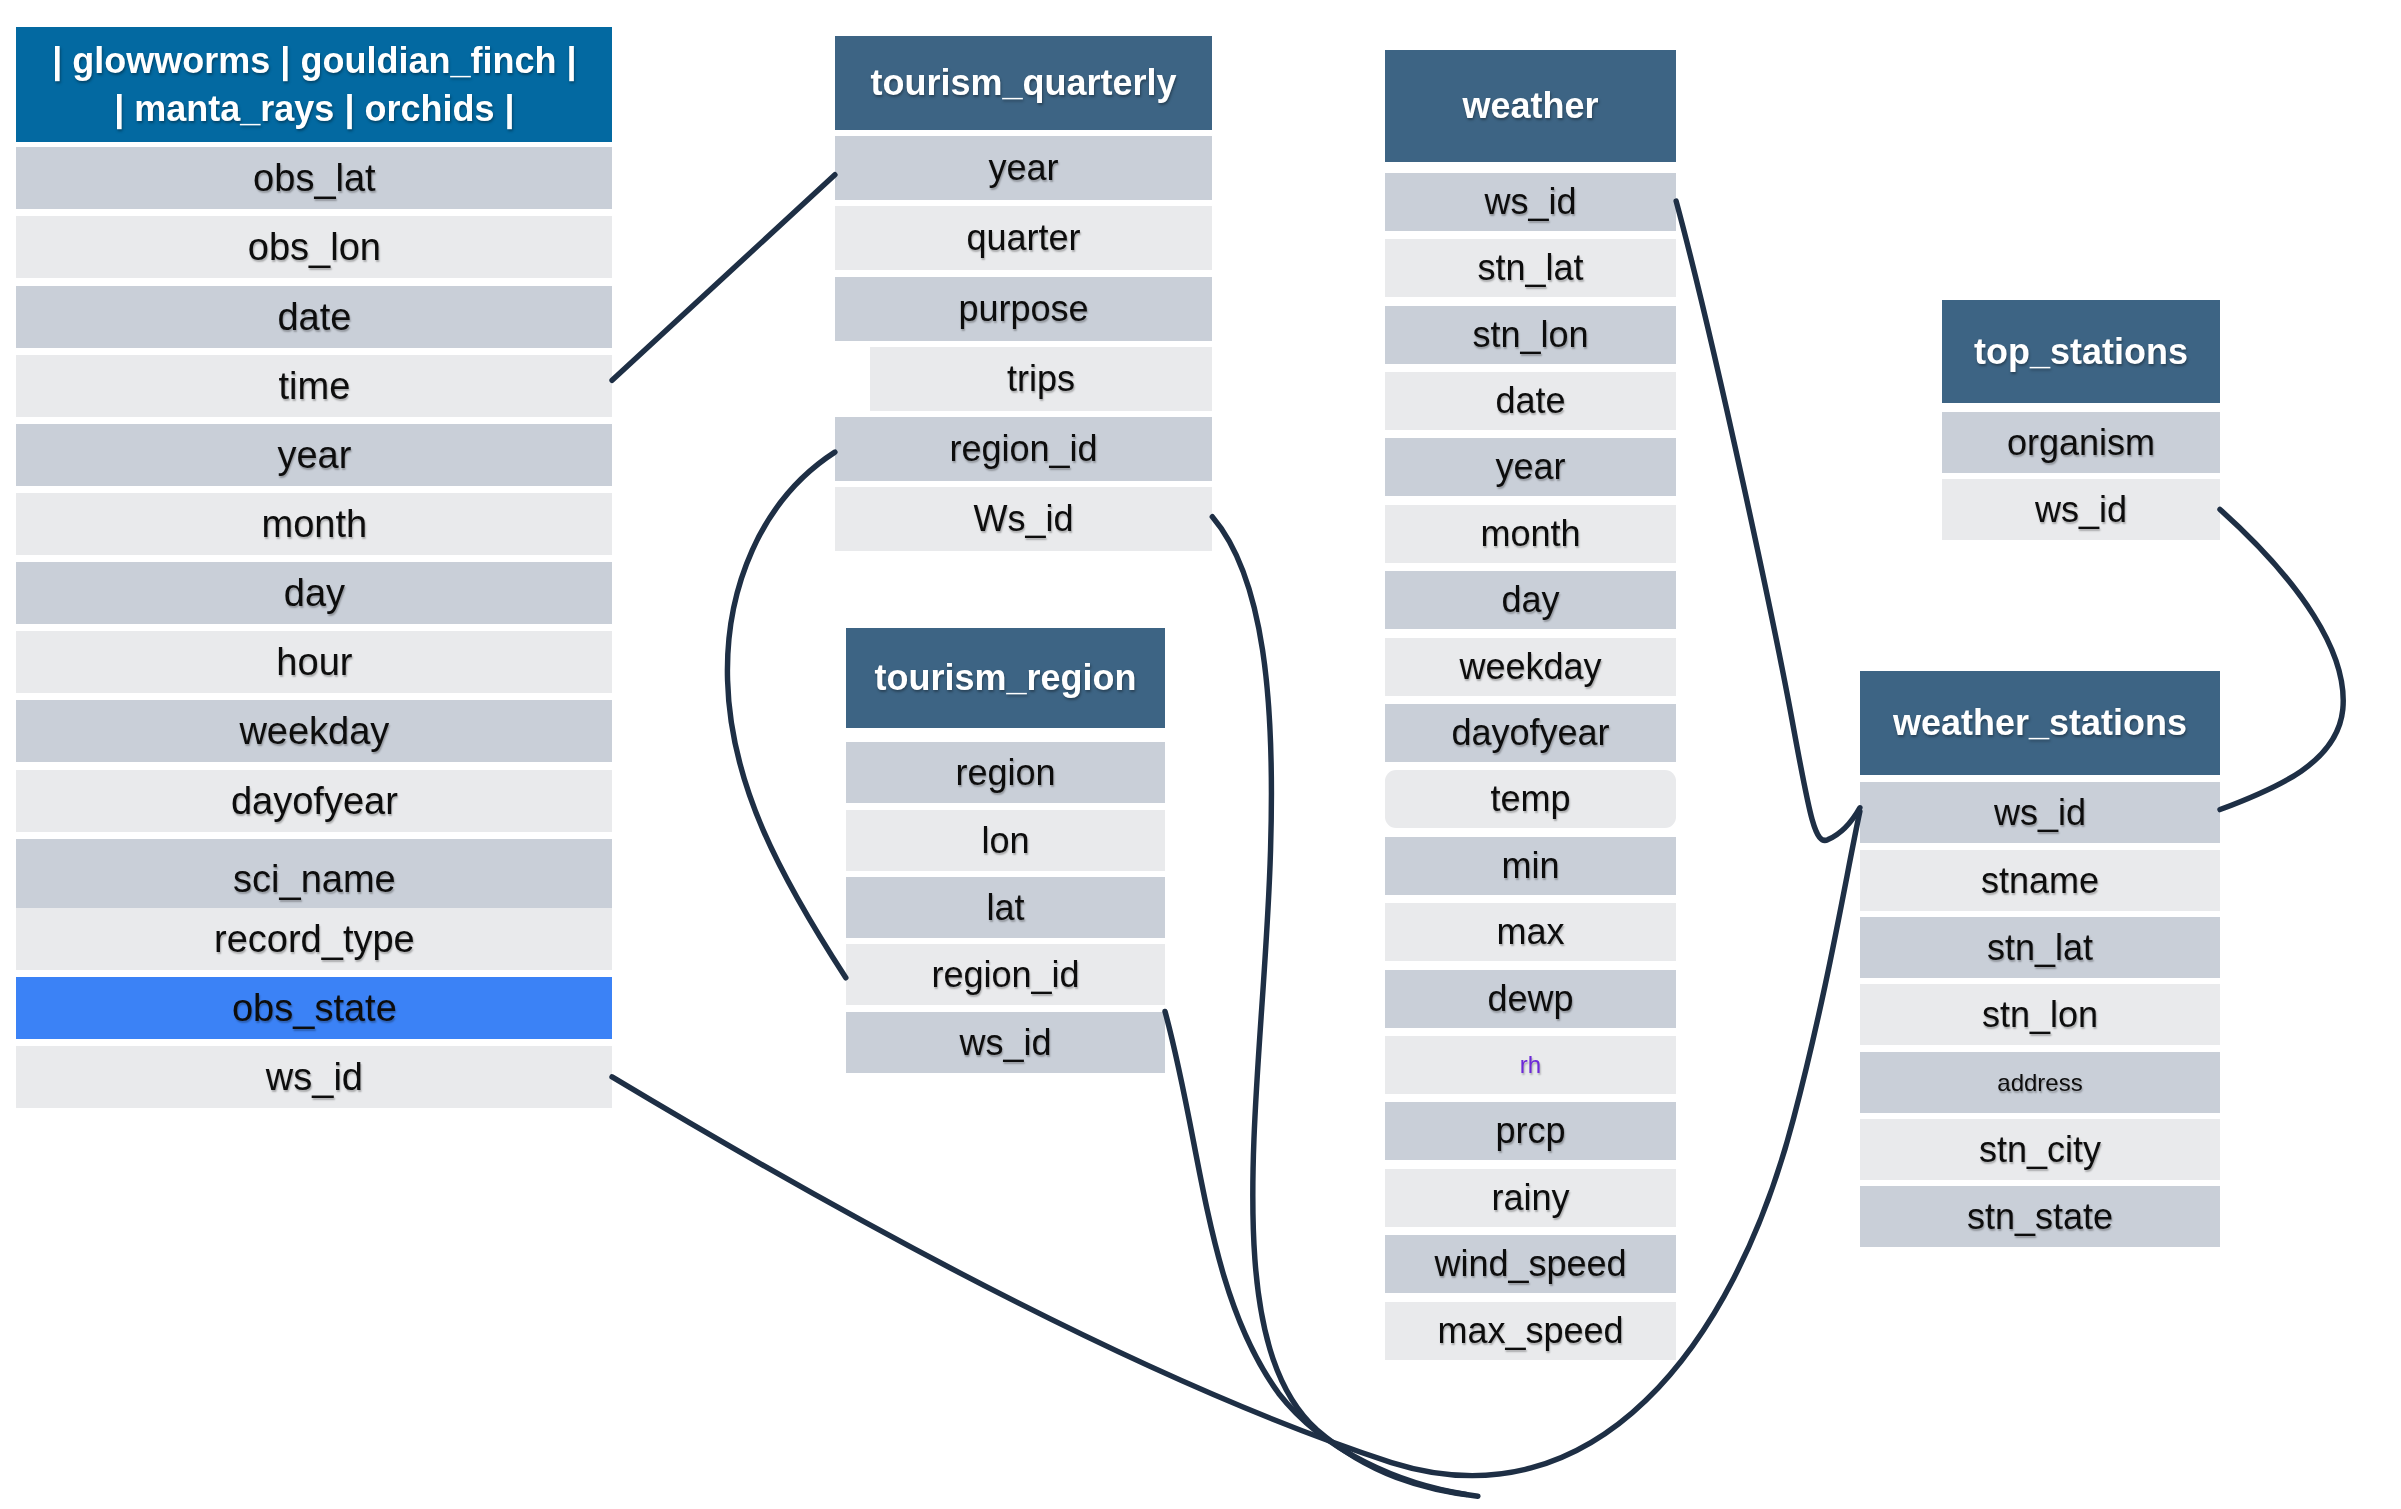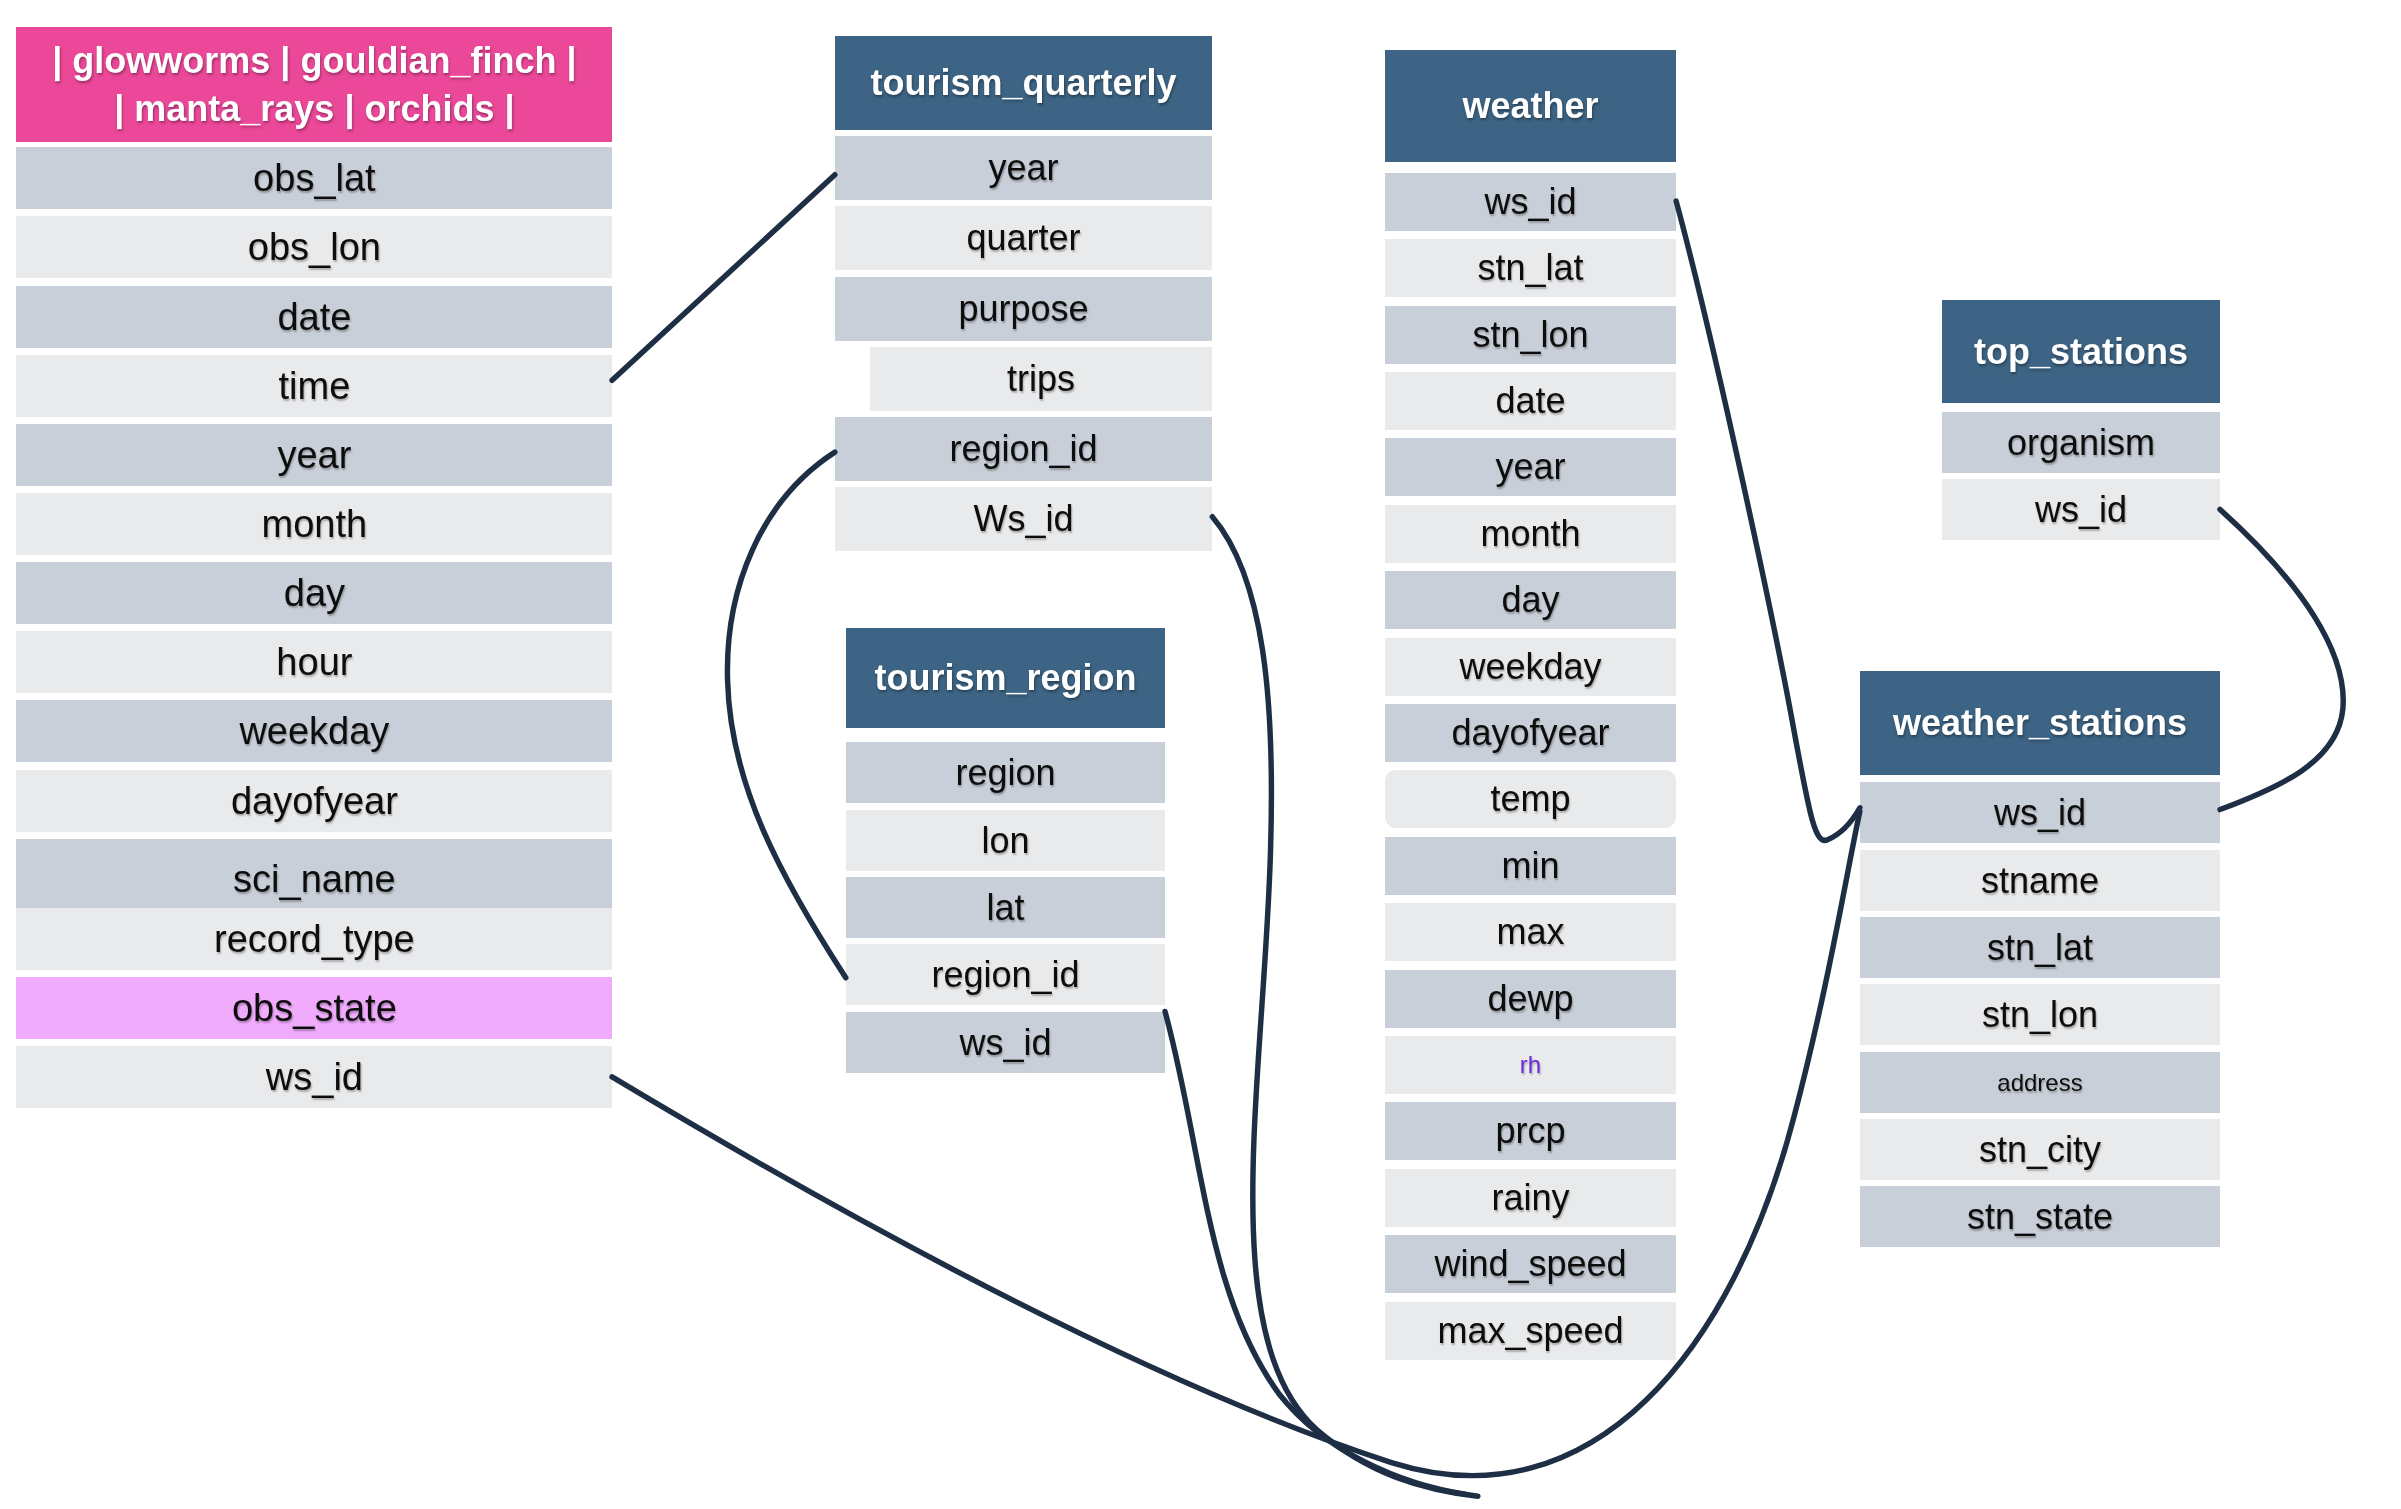--- a/index.html
+++ b/index.html
@@ -22,37 +22,37 @@
     white-space:nowrap;
   }
   #connector-layer{position:absolute;left:0;top:0;width:2401px;height:1510px;pointer-events:none;}
   #connector-layer path{fill:none;stroke-width:6;stroke-linecap:round;}
 </style>
 </head>
 <body>
 
 <div id="diagram-root">
     <div class="tbl" style="left: 16.4px; width: 596px;">
-      <div class="tbl-header" style="top: 27px; height: 115px; background: #ec4899; color: rgb(255, 255, 255); font-size: 36px;">
+      <div class="tbl-header" style="top: 27px; height: 115px; background: #0369a1; color: rgb(255, 255, 255); font-size: 36px;">
         <span>| glowworms | gouldian_finch |</span>
         <span>| manta_rays | orchids |</span>
       </div>
       <div class="tbl-row" style="top: 147px; height: 62px; background: rgb(201, 207, 216); color: rgb(13, 13, 13); font-size: 38px;">obs_lat</div>
       <div class="tbl-row" style="top: 216px; height: 62px; background: rgb(233, 234, 236); color: rgb(13, 13, 13); font-size: 38px;">obs_lon</div>
       <div class="tbl-row" style="top: 286px; height: 62px; background: rgb(201, 207, 216); color: rgb(13, 13, 13); font-size: 38px;">date</div>
       <div class="tbl-row" style="top: 355px; height: 62px; background: rgb(233, 234, 236); color: rgb(13, 13, 13); font-size: 38px;">time</div>
       <div class="tbl-row" style="top: 424px; height: 62px; background: rgb(201, 207, 216); color: rgb(13, 13, 13); font-size: 38px;">year</div>
       <div class="tbl-row" style="top: 493px; height: 62px; background: rgb(233, 234, 236); color: rgb(13, 13, 13); font-size: 38px;">month</div>
       <div class="tbl-row" style="top: 562px; height: 62px; background: rgb(201, 207, 216); color: rgb(13, 13, 13); font-size: 38px;">day</div>
       <div class="tbl-row" style="top: 631px; height: 62px; background: rgb(233, 234, 236); color: rgb(13, 13, 13); font-size: 38px;">hour</div>
       <div class="tbl-row" style="top: 700px; height: 62px; background: rgb(201, 207, 216); color: rgb(13, 13, 13); font-size: 38px;">weekday</div>
       <div class="tbl-row" style="top: 770px; height: 62px; background: rgb(233, 234, 236); color: rgb(13, 13, 13); font-size: 38px;">dayofyear</div>
       <div class="tbl-row" style="top: 839px; height: 80px; background: rgb(201, 207, 216); color: rgb(13, 13, 13); font-size: 38px;">sci_name</div>
       <div class="tbl-row" style="top: 908px; height: 62px; background: rgb(233, 234, 236); color: rgb(13, 13, 13); font-size: 38px;">record_type</div>
-      <div class="tbl-row" style="top: 977px; height: 62px; background: #f0abfc; color: rgb(13, 13, 13); font-size: 38px;">obs_state</div>
+      <div class="tbl-row" style="top: 977px; height: 62px; background: #3b82f6; color: rgb(13, 13, 13); font-size: 38px;">obs_state</div>
       <div class="tbl-row" style="top: 1046px; height: 62px; background: rgb(233, 234, 236); color: rgb(13, 13, 13); font-size: 38px;">ws_id</div>
     </div>
     <div class="tbl" style="left: 835px; width: 377px;">
       <div class="tbl-header" style="top: 36px; height: 94px; background: rgb(61, 100, 132); color: rgb(255, 255, 255); font-size: 36px;">
         <span>tourism_quarterly</span>
       </div>
       <div class="tbl-row" style="top: 136px; height: 64px; background: rgb(201, 207, 216); color: rgb(13, 13, 13); font-size: 36px;">year</div>
       <div class="tbl-row" style="top: 206px; height: 64px; background: rgb(233, 234, 236); color: rgb(13, 13, 13); font-size: 36px;">quarter</div>
       <div class="tbl-row" style="top: 277px; height: 64px; background: rgb(201, 207, 216); color: rgb(13, 13, 13); font-size: 36px;">purpose</div>
       <div class="tbl-row" style="top: 347px; height: 64px; background: rgb(233, 234, 236); color: rgb(13, 13, 13); font-size: 36px; margin-left: 35px;">trips</div>

